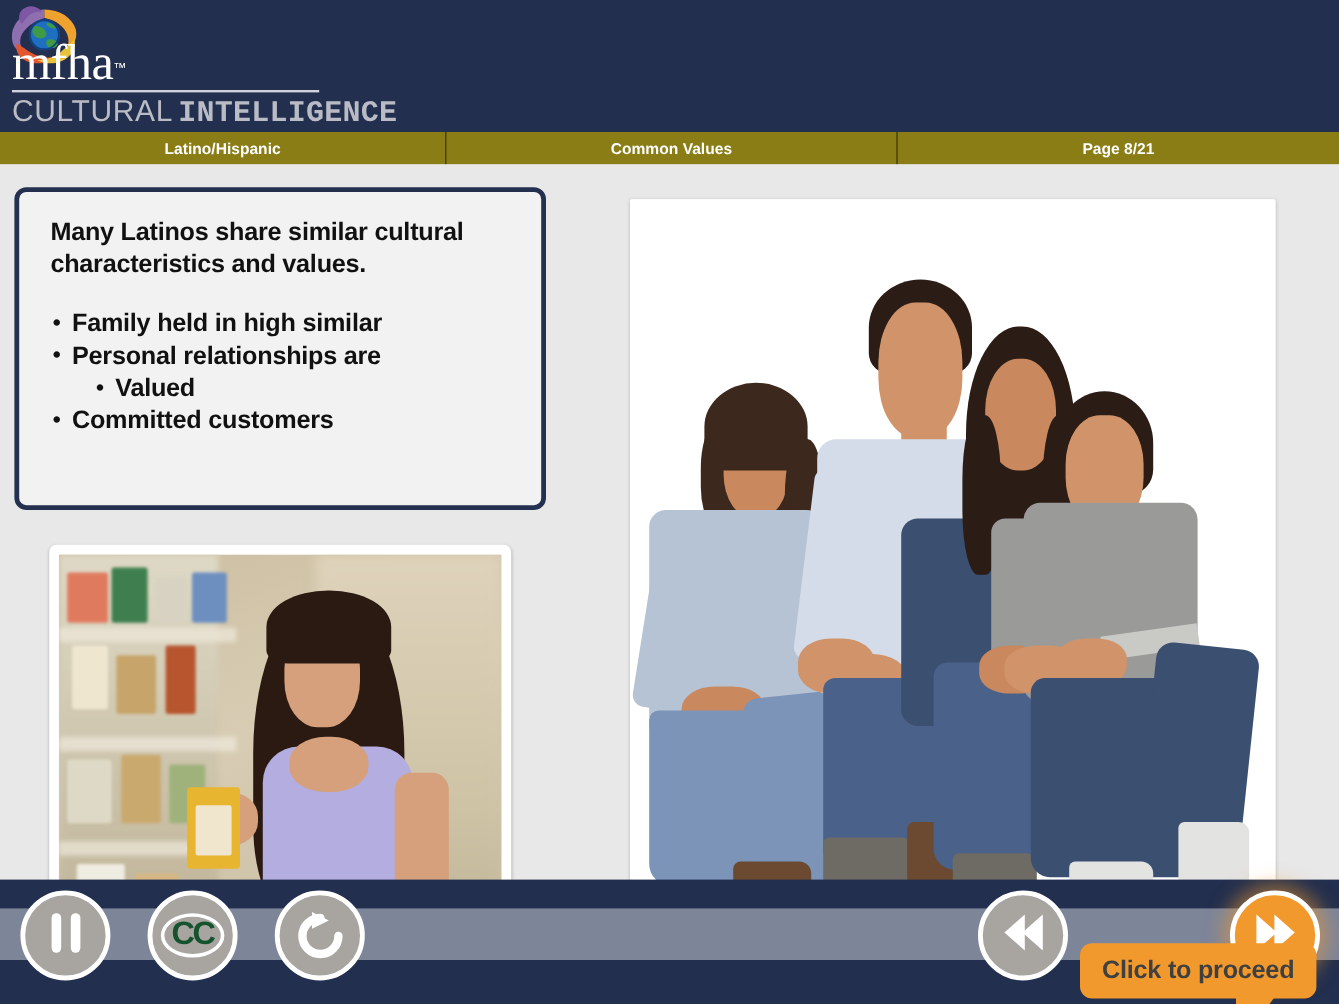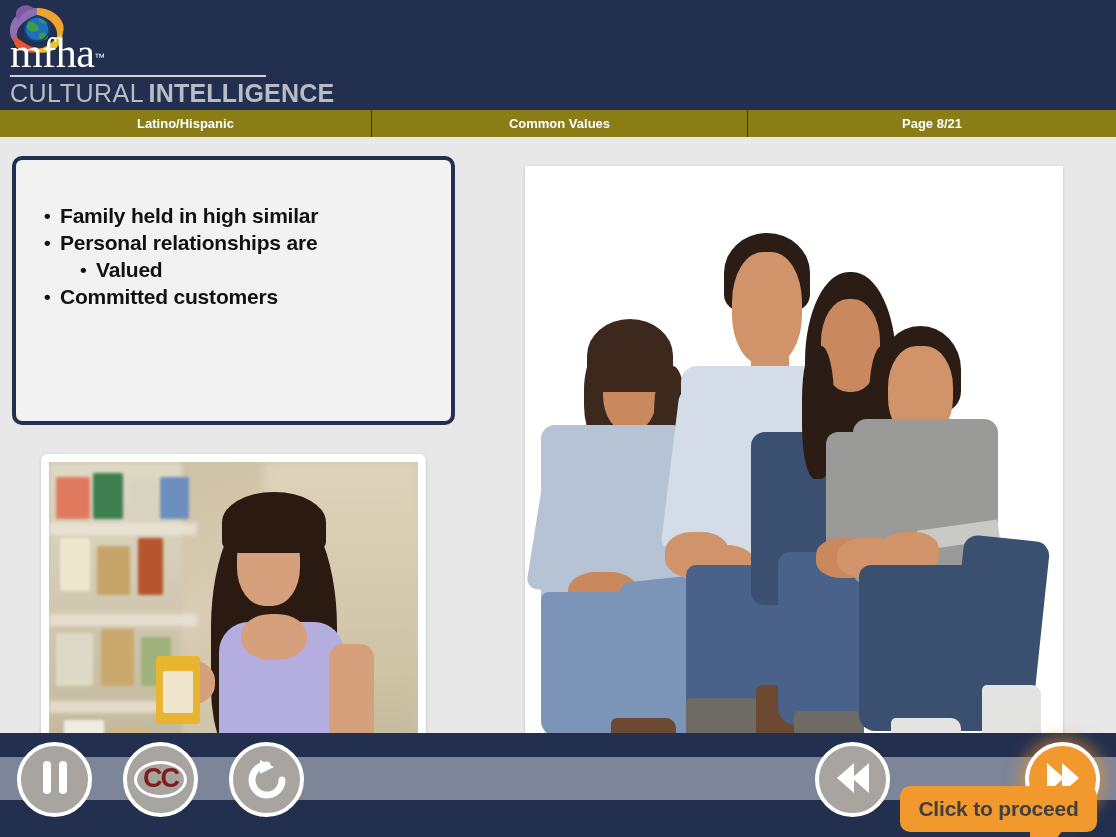--- a/index.html
+++ b/index.html
@@ -34,21 +34,21 @@
   #brand-rule {
     width:256px; height:2px; background:#cfd2da; margin-top:1px;
   }
   #brand-sub { margin-top:2px; white-space:nowrap; }
   #brand-sub .w1 {
     font-size:25px; color:#b9bcc4; letter-spacing:0.5px;
     font-family:"Liberation Sans", sans-serif; font-weight:400;
   }
   #brand-sub .w2 {
     font-size:25px; color:#b9bcc4; letter-spacing:0.2px;
-    font-family:Liberation Sans, sans-serif; font-weight:bold;
+    font-family:Liberation Mono, monospace; font-weight:bold;
   }
 
   
   #navbar {
     position:absolute; left:0; top:110px; width:1116px; height:27px;
     background:#8a7d15; display:flex;
   }
   .nav-seg {
     height:100%; display:flex; align-items:center; justify-content:center;
     color:#ffffff; font-size:13px; font-weight:bold;
@@ -190,21 +190,21 @@
     width:0;height:0;border-top:15px solid transparent;
     border-bottom:15px solid transparent;border-right:17px solid #ffffff;
     display:inline-block; margin:0 -1px;
   }
   .tri-right {
     width:0;height:0;border-top:15px solid transparent;
     border-bottom:15px solid transparent;border-left:17px solid #ffffff;
     display:inline-block; margin:0 -1px;
   }
   #cc-glyph {
-    font-size:27px; font-weight:bold; color:#7f1d1d;
+    font-size:27px; font-weight:bold; color:#14532d;
     letter-spacing:-2px; line-height:1;
     border:3px solid #ffffff; border-radius:50%;
     padding:1px 6px 3px 6px;
   }
 </style>
 </head>
 <body>
 
 <div id="header">
 
@@ -236,20 +236,21 @@
 
 <div id="navbar">
   <div class="nav-seg" id="nav-seg-0">Latino/Hispanic</div>
   <div class="nav-seg" id="nav-seg-1">Common Values</div>
   <div class="nav-seg" id="nav-seg-2">Page 8/21</div>
 </div>
 
 <div id="stage">
 
   <div id="text-box">
+    <div id="text-lead">Many Latinos share similar cultural characteristics and values.</div>
     <ul id="bullet-list">
       <li>Family held in high similar</li>
       <li>Personal relationships are</li>
       <li class="lvl2">Valued</li>
       <li>Committed customers</li>
     </ul>
   </div>
 
   <div class="photo-frame" id="family-photo">
     <div class="photo-inner">

